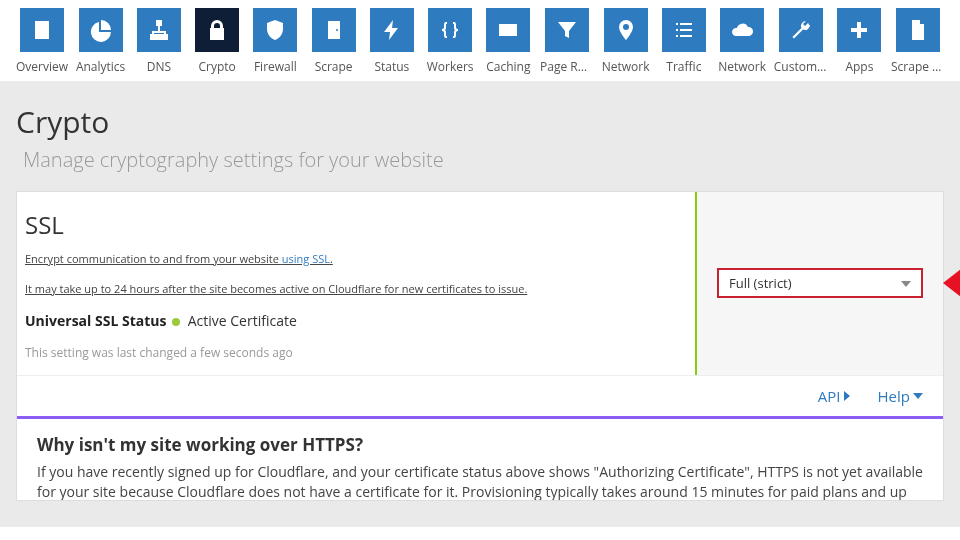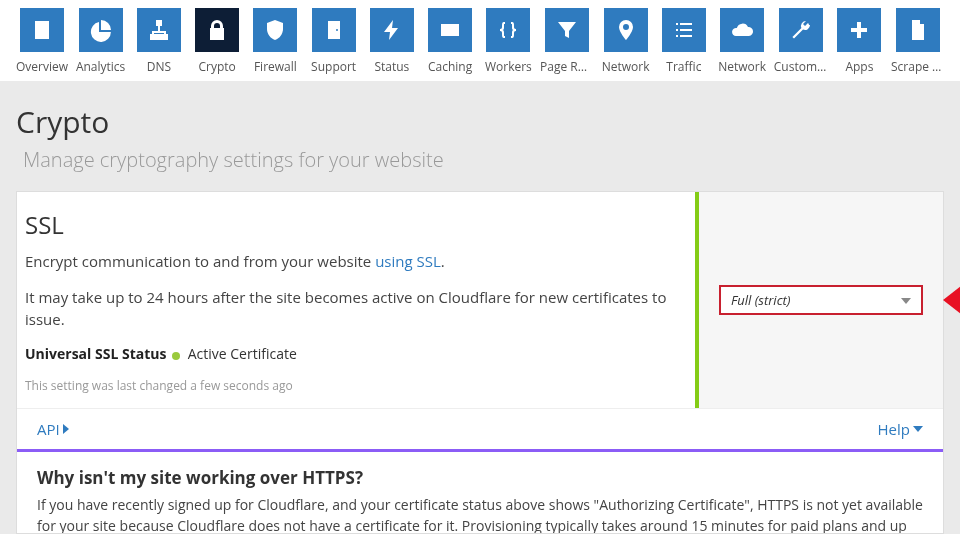--- a/index.html
+++ b/index.html
@@ -9,32 +9,32 @@
 .nav-icon { width: 44px; height: 44px; background: #2f7bbf; display: flex; align-items: center; justify-content: center; }
 .nav-item.active .nav-icon { background: #0d1e36; }
 .nav-icon svg { width: 24px; height: 24px; fill: #fff; }
 .nav-label { font-size: 12px; color: #555; margin-top: 6px; white-space: nowrap; overflow: hidden; text-overflow: ellipsis; max-width: 54px; }
 .content { background: #eaeaea; padding: 20px 16px 0; min-height: 446px; }
 .page-title { font-size: 30px; font-weight: 400; color: #333; }
 .page-sub { font-size: 20px; color: #999; font-weight: 300; margin-top: 4px; margin-bottom: 18px; margin-left: 7px; }
 .card { background: #fff; border: 1px solid #ddd; }
 .card-top { display: flex; }
 .card-left { flex: 1; padding: 16px 8px 14px; }
-.card-right { width: 248px; border-left: 4px solid #84cc16; background: #f6f6f6; display: flex; align-items: center; justify-content: center; padding: 20px; position: relative; font-style: italic; }
+.card-right { width: 248px; border-left: 2px solid #84cc16; background: #f6f6f6; display: flex; align-items: center; justify-content: center; padding: 20px; position: relative; }
 .card-h { font-size: 24px; font-weight: 400; margin-bottom: 10px; }
-.card-p { font-size: 15px; color: #444; line-height: 1.45; margin-bottom: 14px; }
+.card-p { font-size: 11px; color: #444; line-height: 1.45; margin-bottom: 14px; text-decoration: underline; }
 .card-p a, .link { color: #2f7bbf; text-decoration: none; }
 .status-strong { font-weight: 700; color: #222; }
 .status-dot { display: inline-block; width: 8px; height: 8px; background: #9ACA3C; border-radius: 50%; vertical-align: middle; margin: 0 4px 0 2px; }
 .small { font-size: 12px; color: #999; margin-top: 14px; }
 .select { width: 206px; height: 30px; border: 2px solid #c8202f; background: #fff; display: flex; align-items: center; padding: 0 28px 0 10px; font-size: 13px; color: #333; position: relative; cursor: pointer; }
 .select::after { content: ""; position: absolute; right: 10px; top: 50%; margin-top: -2px; border-left: 5px solid transparent; border-right: 5px solid transparent; border-top: 6px solid #888; }
 .arrow { position: absolute; right: -68px; top: 50%; transform: translateY(-50%); width: 68px; height: 44px; }
 .arrow-head { position: absolute; left: 0; top: 0; width: 0; height: 0; border-top: 22px solid transparent; border-bottom: 22px solid transparent; border-right: 28px solid #e81123; }
-.card-footer { border-top: 1px solid #eee; padding: 10px 20px; display: flex; justify-content: space-between; gap: 28px; font-size: 15px; }
+.card-footer { border-top: 1px solid #eee; padding: 10px 20px; display: flex; justify-content: flex-end; gap: 28px; font-size: 15px; }
 .card-footer .link { display: inline-flex; align-items: center; gap: 3px; cursor: pointer; }
 .caret-r { width: 0; height: 0; border-top: 5px solid transparent; border-bottom: 5px solid transparent; border-left: 6px solid #2f7bbf; }
 .caret-d { width: 0; height: 0; border-left: 5px solid transparent; border-right: 5px solid transparent; border-top: 6px solid #2f7bbf; }
 .card-bottom { border-top: 3px solid #8b5cf6; padding: 14px 20px 0; }
 .q-h { font-size: 17px; font-weight: 700; margin-bottom: 6px; }
 .q-p { font-size: 14px; color: #444; line-height: 1.45; max-height: 38px; overflow: hidden; }
 </style>
 </head>
 <body>
 
@@ -79,45 +79,45 @@
         </svg>
       </div>
       <div class="nav-label">Firewall</div>
     </div>
     <div class="nav-item">
       <div class="nav-icon">
         <svg viewBox="0 0 24 24">
           <path d="M6 3h12v18H6zm8 9a1 1 0 1 0 2 0 1 1 0 0 0-2 0z"></path>
         </svg>
       </div>
-      <div class="nav-label">Support</div>
+      <div class="nav-label">Scrape</div>
     </div>
     <div class="nav-item">
       <div class="nav-icon">
         <svg viewBox="0 0 24 24">
           <path d="M13 2L4 14h6l-1 8 9-12h-6z"></path>
         </svg>
       </div>
       <div class="nav-label">Status</div>
     </div>
     <div class="nav-item">
       <div class="nav-icon">
         <svg viewBox="0 0 24 24">
+          <path d="M8 4C6 4 6 6 6 8s0 3-2 3v2c2 0 2 1 2 3s0 4 2 4h1v-2H8c0 0 0-2 0-3s0-3-1.5-3C8 12 8 10 8 9s0-3 0-3h1V4zm8 0c2 0 2 2 2 4s0 3 2 3v2c-2 0-2 1-2 3s0 4-2 4h-1v-2h1c0 0 0-2 0-3s0-3 1.5-3C16 12 16 10 16 9s0-3 0-3h-1V4z"></path>
+        </svg>
+      </div>
+      <div class="nav-label">Workers</div>
+    </div>
+    <div class="nav-item">
+      <div class="nav-icon">
+        <svg viewBox="0 0 24 24">
           <path d="M3 6h18v12H3zm0 3h18v2H3z"></path>
         </svg>
       </div>
       <div class="nav-label">Caching</div>
-    </div>
-    <div class="nav-item">
-      <div class="nav-icon">
-        <svg viewBox="0 0 24 24">
-          <path d="M8 4C6 4 6 6 6 8s0 3-2 3v2c2 0 2 1 2 3s0 4 2 4h1v-2H8c0 0 0-2 0-3s0-3-1.5-3C8 12 8 10 8 9s0-3 0-3h1V4zm8 0c2 0 2 2 2 4s0 3 2 3v2c-2 0-2 1-2 3s0 4-2 4h-1v-2h1c0 0 0-2 0-3s0-3 1.5-3C16 12 16 10 16 9s0-3 0-3h-1V4z"></path>
-        </svg>
-      </div>
-      <div class="nav-label">Workers</div>
     </div>
     <div class="nav-item">
       <div class="nav-icon">
         <svg viewBox="0 0 24 24">
           <path d="M3 4h18l-7 9v7l-4-2v-5z"></path>
         </svg>
       </div>
       <div class="nav-label">Page Rules</div>
     </div>
     <div class="nav-item">

